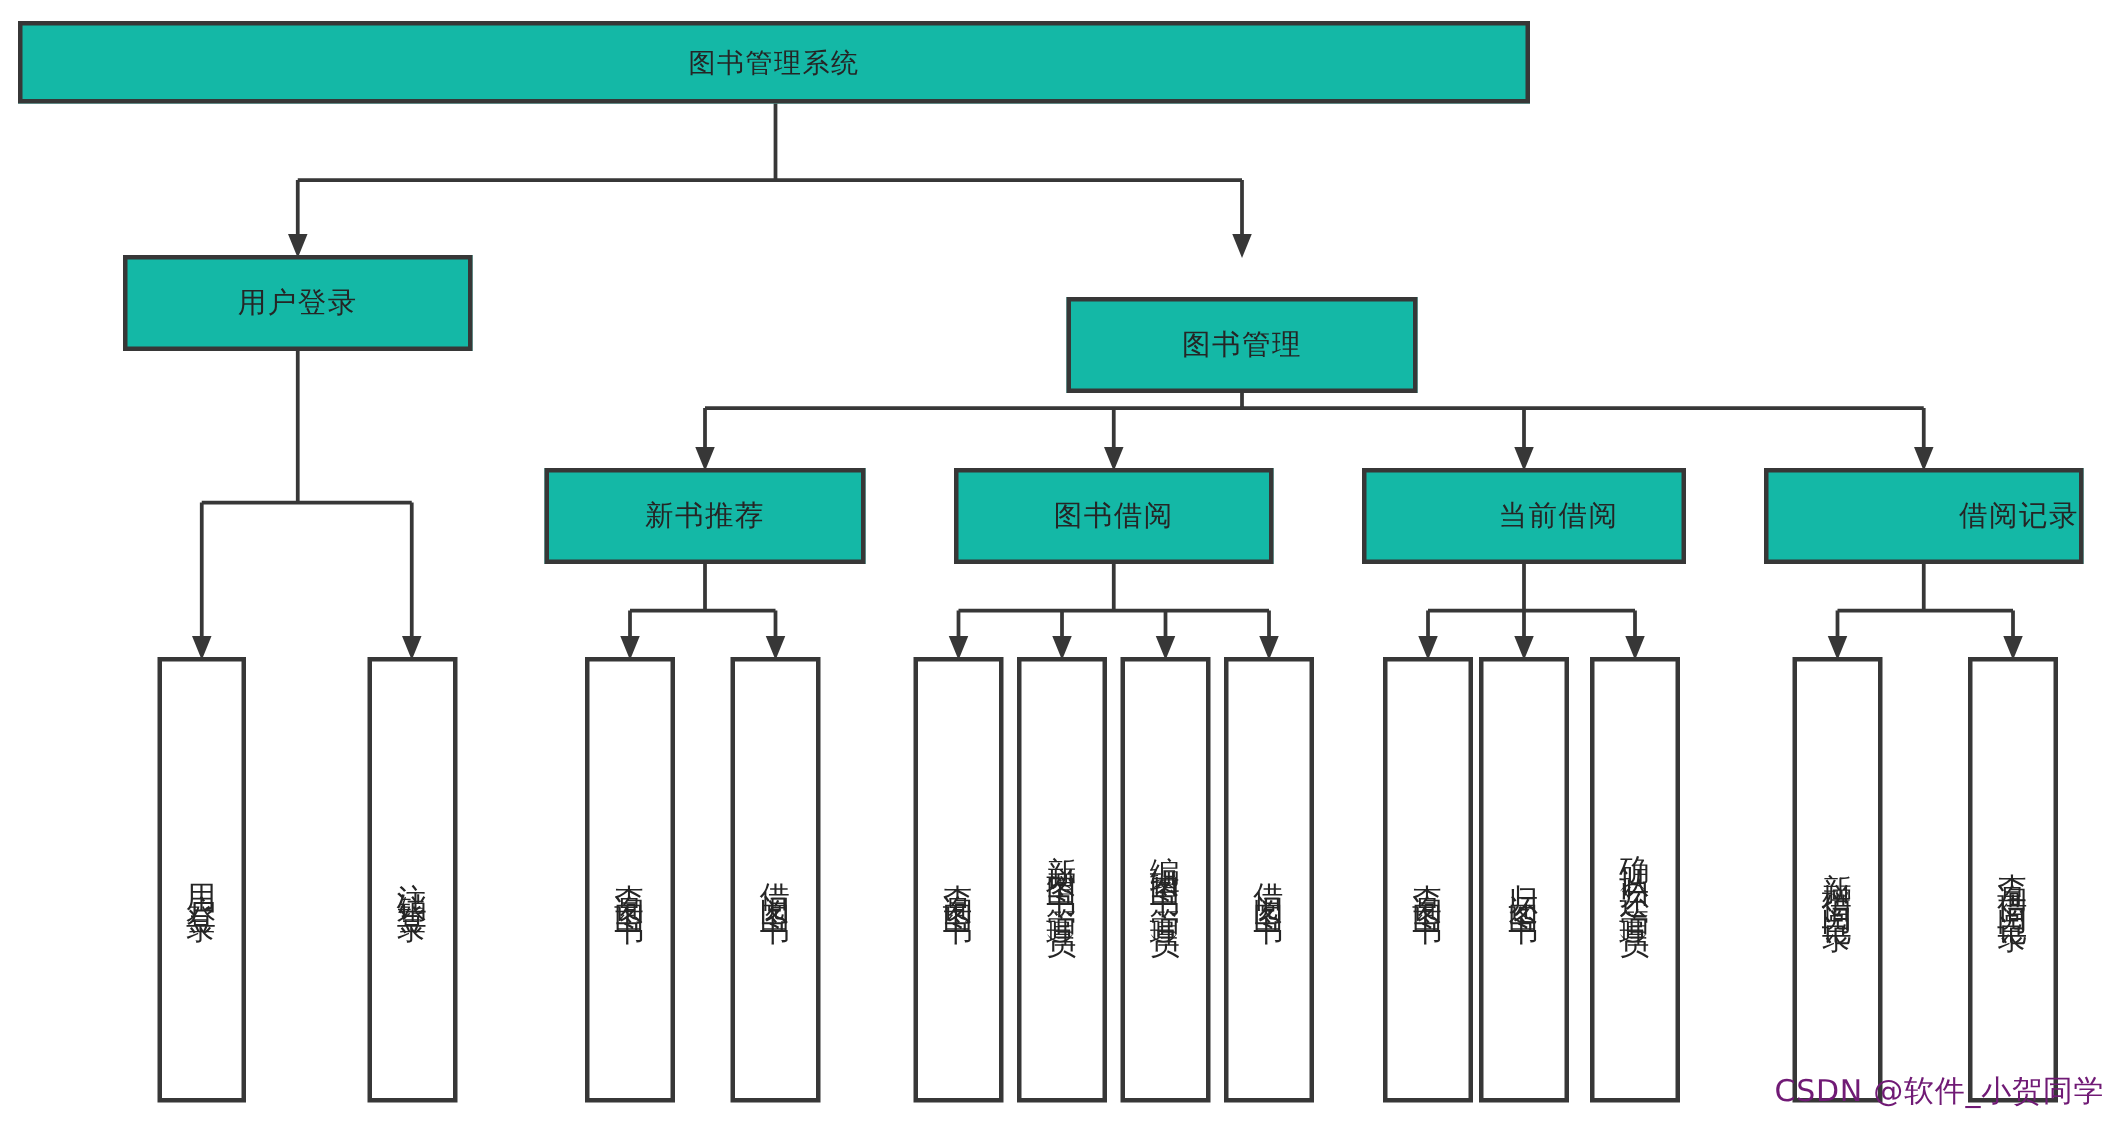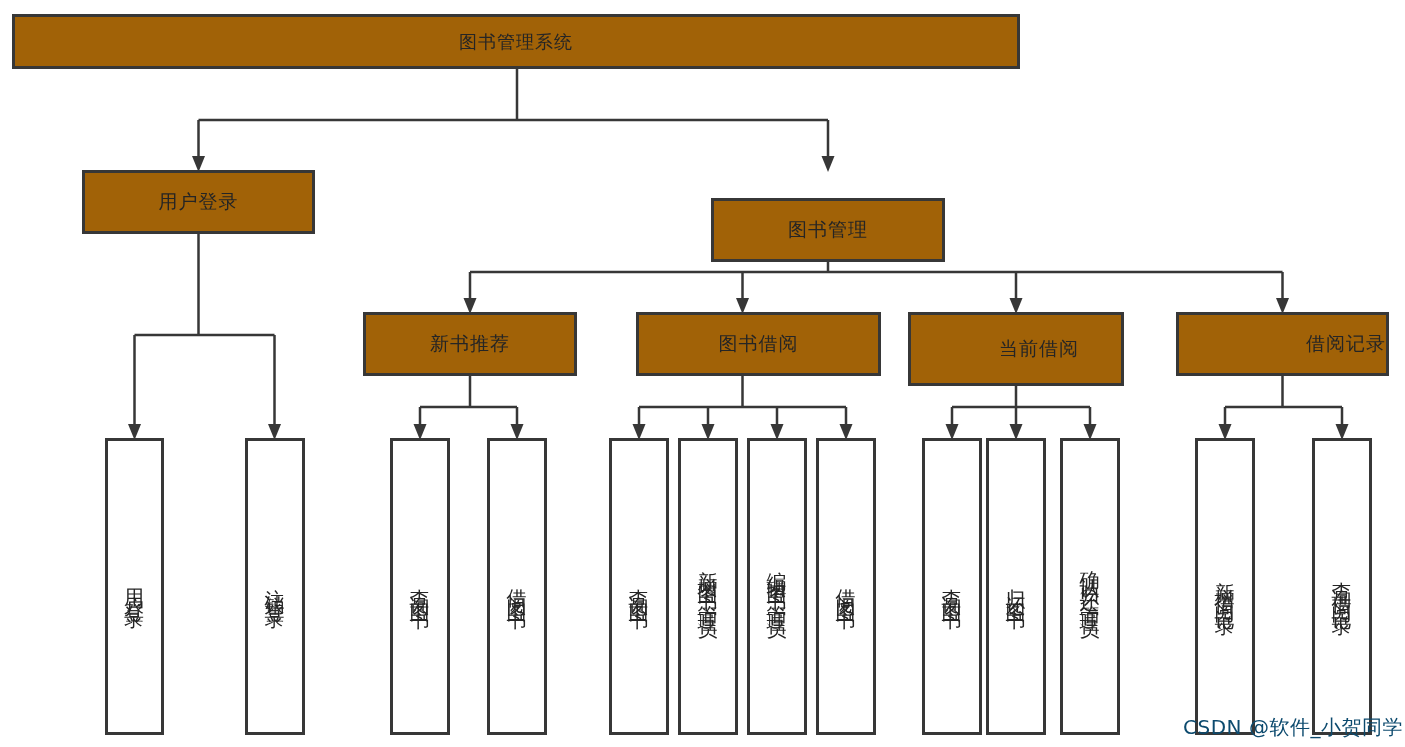--- a/index.html
+++ b/index.html
@@ -13,21 +13,21 @@
     font-family: "DejaVu Sans", "Liberation Sans", sans-serif;
     color: #252525;
   }
   #wires {
     position: absolute;
     left: 0; top: 0;
     width: 1405px; height: 747px;
   }
   .hbox {
     position: absolute;
-    background: #a16207;
+    background: #14b8a6;
     border: 3px solid #373737;
     display: flex;
     align-items: center;
     justify-content: center;
     font-size: 19px;
     letter-spacing: 1px;
     z-index: 2;
   }
   .hbox.root { font-size: 18px; }
   .vbox {
@@ -48,21 +48,21 @@
     letter-spacing: 7px;
     line-height: 1;
     white-space: nowrap;
   }
   .watermark {
     position: absolute;
     left: 1183px;
     top: 714px;
     font-size: 20px;
     letter-spacing: 0.5px;
-    color: #0c4a6e;
+    color: #701a75;
     z-index: 3;
     white-space: nowrap;
   }
 </style>
 </head>
 <body>
 
 <div id="canvas">
 
   <svg id="wires" viewBox="0 0 1405 747" xmlns="http://www.w3.org/2000/svg">
@@ -105,24 +105,24 @@
   <div class="hbox" style="left:82px; top:170px; width:233px; height:64px;">
     <span>用户登录</span>
   </div>
   <div class="hbox" style="left:711px; top:170px; width:234px; height:64px;margin-top:28px;">
     <span>图书管理</span>
   </div>
 
   <div class="hbox" style="left:363px; top:312px; width:214px; height:64px;">
     <span>新书推荐</span>
   </div>
-  <div class="hbox" style="left:636px; top:312px; width:245px; height:64px;">
+  <div class="hbox" style="left:636px; top:312px; width:213px; height:64px;">
     <span>图书借阅</span>
   </div>
-  <div class="hbox" style="left:908px; top:312px; width:216px; height:74px;padding-left:46px;">
+  <div class="hbox" style="left:908px; top:312px; width:216px; height:64px;padding-left:46px;">
     <span>当前借阅</span>
   </div>
   <div class="hbox" style="left:1176px; top:312px; width:213px; height:64px;justify-content:flex-end;">
     <span>借阅记录</span>
   </div>
 
   <div class="vbox" style="left:105px; width:59px;">
     <span class="vtext">用户登录</span>
   </div>
   <div class="vbox" style="left:245px; width:60px;">

